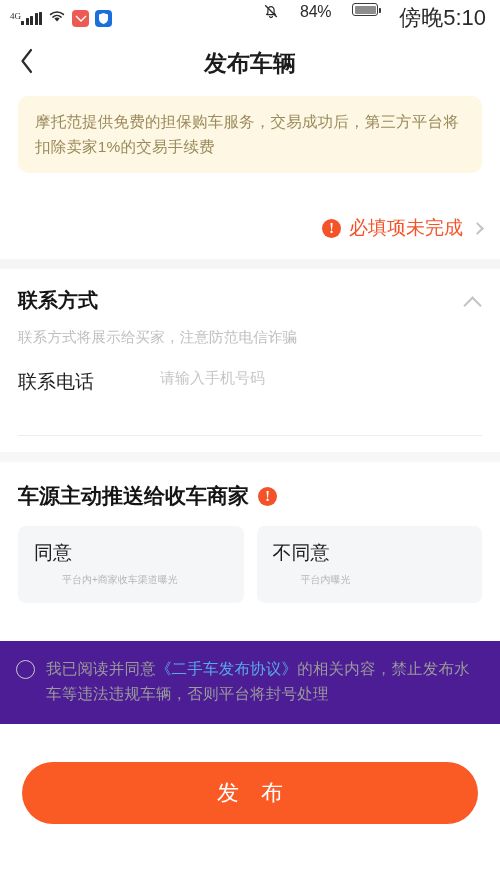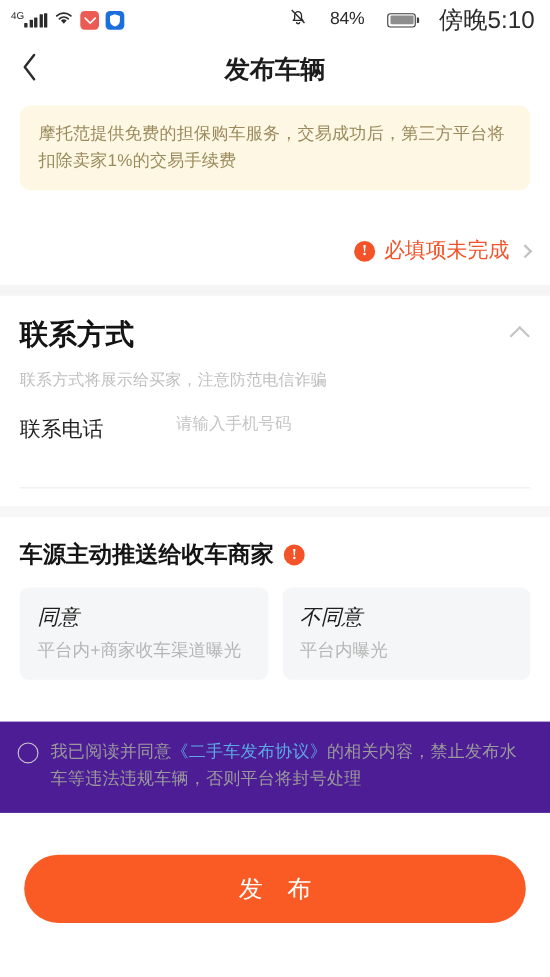--- a/index.html
+++ b/index.html
@@ -11,30 +11,30 @@
   }
   .phone { position: relative; width: 500px; height: 888px; background: #fff; }
 
   
   .statusbar {
     height: 36px; display: flex; align-items: center;
     justify-content: space-between; padding: 0 14px 0 10px;
     color: #2b2b2b;
   }
   .sb-left { display: flex; align-items: center; gap: 6px; }
-  .sb-right { display: flex; align-items: center; gap: 21px; font-size: 17px; }
+  .sb-right { display: flex; gap: 21px; font-size: 17px; }
   .net-label { font-size: 9px; vertical-align: top; line-height: 1; position: relative; top: -4px; }
   .bars { display: flex; align-items: flex-end; gap: 1.5px; height: 13px; }
   .bars i { width: 3px; background: #2b2b2b; display: block; border-radius: .5px; }
   .bars i:nth-child(1) { height: 4px; }
   .bars i:nth-child(2) { height: 6.5px; }
   .bars i:nth-child(3) { height: 9px; }
   .bars i:nth-child(4) { height: 11.5px; }
   .bars i:nth-child(5) { height: 13px; }
-  .sig-wrap { display: flex; align-items: center; }
+  .sig-wrap { display: flex; align-items: flex-end; font-family: Liberation Serif, serif; }
   .app-icon { width: 17px; height: 17px; border-radius: 4px; display: flex;
               align-items: center; justify-content: center; }
   .app-red { background: #ec5b53; }
   .app-blue { background: #1a6fdc; }
   .pct { font-size: 16px; letter-spacing: -.3px; }
   .battery { width: 26px; height: 13px; border: 1.5px solid #3a3a3a; border-radius: 3px;
              position: relative; display: flex; align-items: center; padding: 1.5px; }
   .battery::after { content: ""; position: absolute; right: -4px; top: 3.5px;
              width: 2.5px; height: 5px; background: #3a3a3a; border-radius: 0 1px 1px 0; }
   .battery .fill { background: #8d8d8d; height: 100%; width: 100%; border-radius: 1px; }
@@ -70,21 +70,21 @@
     width: 19px; height: 19px; border-radius: 50%; background: #f4532a;
     color: #fff; font-size: 14px; font-weight: bold; line-height: 19px;
     text-align: center; font-family: "Liberation Serif", serif;
   }
   .warn-text { font-size: 19px; color: #f4532a; }
   .chev-right { width: 9px; height: 9px; border-right: 2px solid #c2c2c2;
                 border-top: 2px solid #c2c2c2; transform: rotate(45deg); margin-left: 2px; }
 
   
   .section-head { padding: 18px 18px 0 18px; background: #fff; position: relative; }
-  .sec-title { font-size: 26px; font-weight: bold; color: #141414; }
+  .sec-title { font-size: 20px; font-weight: bold; color: #141414; }
   .sec-sub { font-size: 14.5px; color: #bfbfbf; margin-top: 14px; letter-spacing: .2px; }
   .collapse {
     position: absolute; right: 20px; top: 26px; width: 14px; height: 14px;
     cursor: pointer;
   }
   .collapse::before {
     content: ""; position: absolute; left: 0; top: 4px; width: 11px; height: 11px;
     border-left: 2px solid #c4c4c4; border-top: 2px solid #c4c4c4;
     transform: rotate(45deg);
   }
@@ -100,22 +100,22 @@
   .divider { height: 1px; background: #ededed; margin: 0 18px; }
 
   
   .push-head { display: flex; align-items: center; gap: 9px; padding: 20px 18px 0 18px; }
   .push-title { font-size: 21px; font-weight: bold; color: #141414; }
   .options { display: flex; gap: 13px; padding: 16px 18px 22px 18px; }
   .opt {
     flex: 1; background: #f5f6f7; border-radius: 8px; padding: 14px 16px 16px 16px;
     cursor: pointer;
   }
-  .opt-title { font-size: 19px; color: #1f1f1f; font-style: italic; }
-  .opt-sub { font-size: 16px; color: #b6b6b6; margin-top: 7px; }
+  .opt-title { font-size: 19px; color: #1f1f1f; }
+  .opt-sub { font-size: 10px; color: #b6b6b6; margin-top: 7px; margin-left: 28px; }
 
   
   .agreement {
     background: #4c1d95; padding: 16px 20px 18px 16px; display: flex; gap: 11px;
     align-items: flex-start;
   }
   .cbox {
     width: 19px; height: 19px; border: 1.5px solid #c9c9c9; border-radius: 50%;
     flex: none; margin-top: 3px; background: transparent; cursor: pointer;
   }

